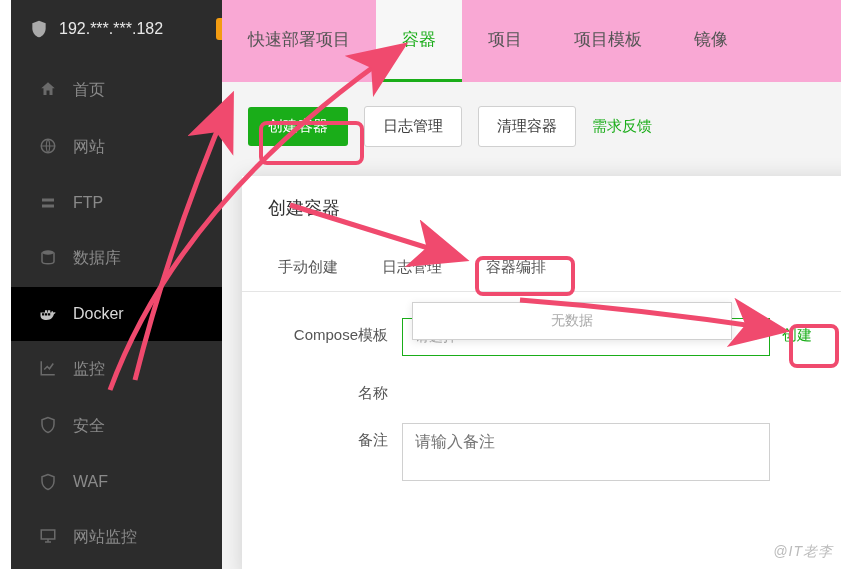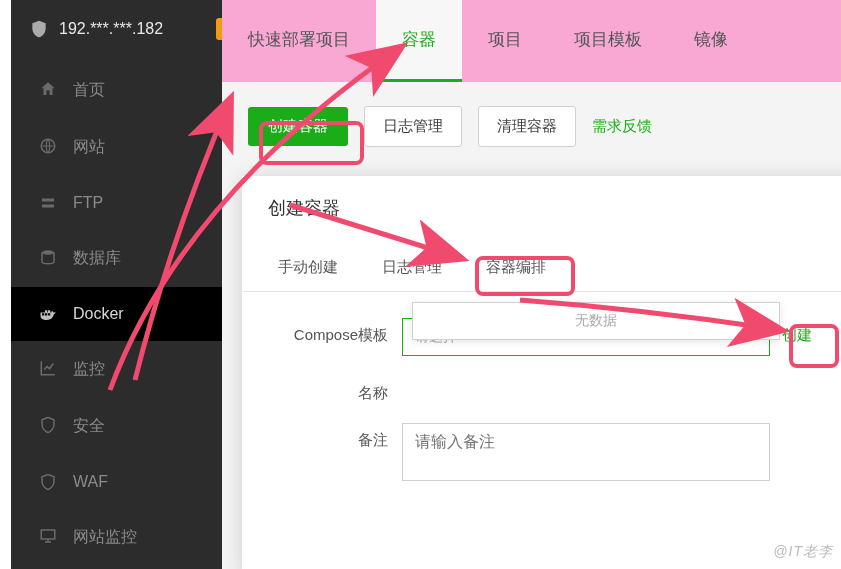--- a/index.html
+++ b/index.html
@@ -29,21 +29,21 @@
 .dlg-title { font-size:18px; color:#333; padding:20px 26px 14px; }
 .dlg-tabs { display:flex; border-bottom:1px solid #e5e5e5; padding:0 14px; margin-top:10px; }
 .dlg-tab { padding:14px 22px; font-size:15px; color:#555; cursor:pointer; }
 .dlg-body { padding:26px 10px 10px 0; }
 .frow { display:flex; align-items:flex-start; margin-bottom:20px; }
 .flabel { width:160px; text-align:right; font-size:15px; color:#555; padding-top:8px; padding-right:14px; }
 .select { flex:1; max-width:368px; border:1px solid #1aad19; height:38px; display:flex; align-items:center; padding:0 12px; color:#aaa; font-size:14px; position:relative; cursor:pointer; }
 .select .chev { position:absolute; right:10px; top:50%; transform:translateY(-50%); width:12px; height:12px; }
 .select .chev svg { width:100%; height:100%; stroke:#999; fill:none; stroke-width:1.5; }
 .create-link { color:#1aad19; font-size:15px; margin-left:12px; padding-top:8px; cursor:pointer;text-align:right; }
-.dropdown { position:absolute; left:170px; top:126px; width:368px; height:38px; background:#fff; border:1px solid #d0d0d0; display:flex; align-items:center; justify-content:center; color:#aaa; font-size:14px; box-shadow:0 2px 8px rgba(0,0,0,.1); }
+.dropdown { position:absolute; left:170px; top:126px; width:320px; height:38px; background:#fff; border:1px solid #d0d0d0; display:flex; align-items:center; justify-content:center; color:#aaa; font-size:14px; box-shadow:0 2px 8px rgba(0,0,0,.1); }
 .ta { flex:1; max-width:368px; border:1px solid #d0d0d0; height:58px; padding:8px 12px; color:#aaa; font-size:16px; resize:none; font-family:inherit; }
 .hl { position:absolute; border:4px solid #f04a6e; border-radius:8px; pointer-events:none; }
 .hl1 { left:259px; top:121px; width:105px; height:44px; }
 .hl2 { left:475px; top:256px; width:100px; height:40px; }
 .hl3 { left:789px; top:324px; width:50px; height:44px; }
 .arrow-svg { position:absolute; left:0; top:0; width:841px; height:569px; pointer-events:none; }
 .wm { position:absolute; right:8px; bottom:8px; color:#bbb; font-size:14px; letter-spacing:1px;font-style:italic; }
 </style>
 </head>
 <body>

